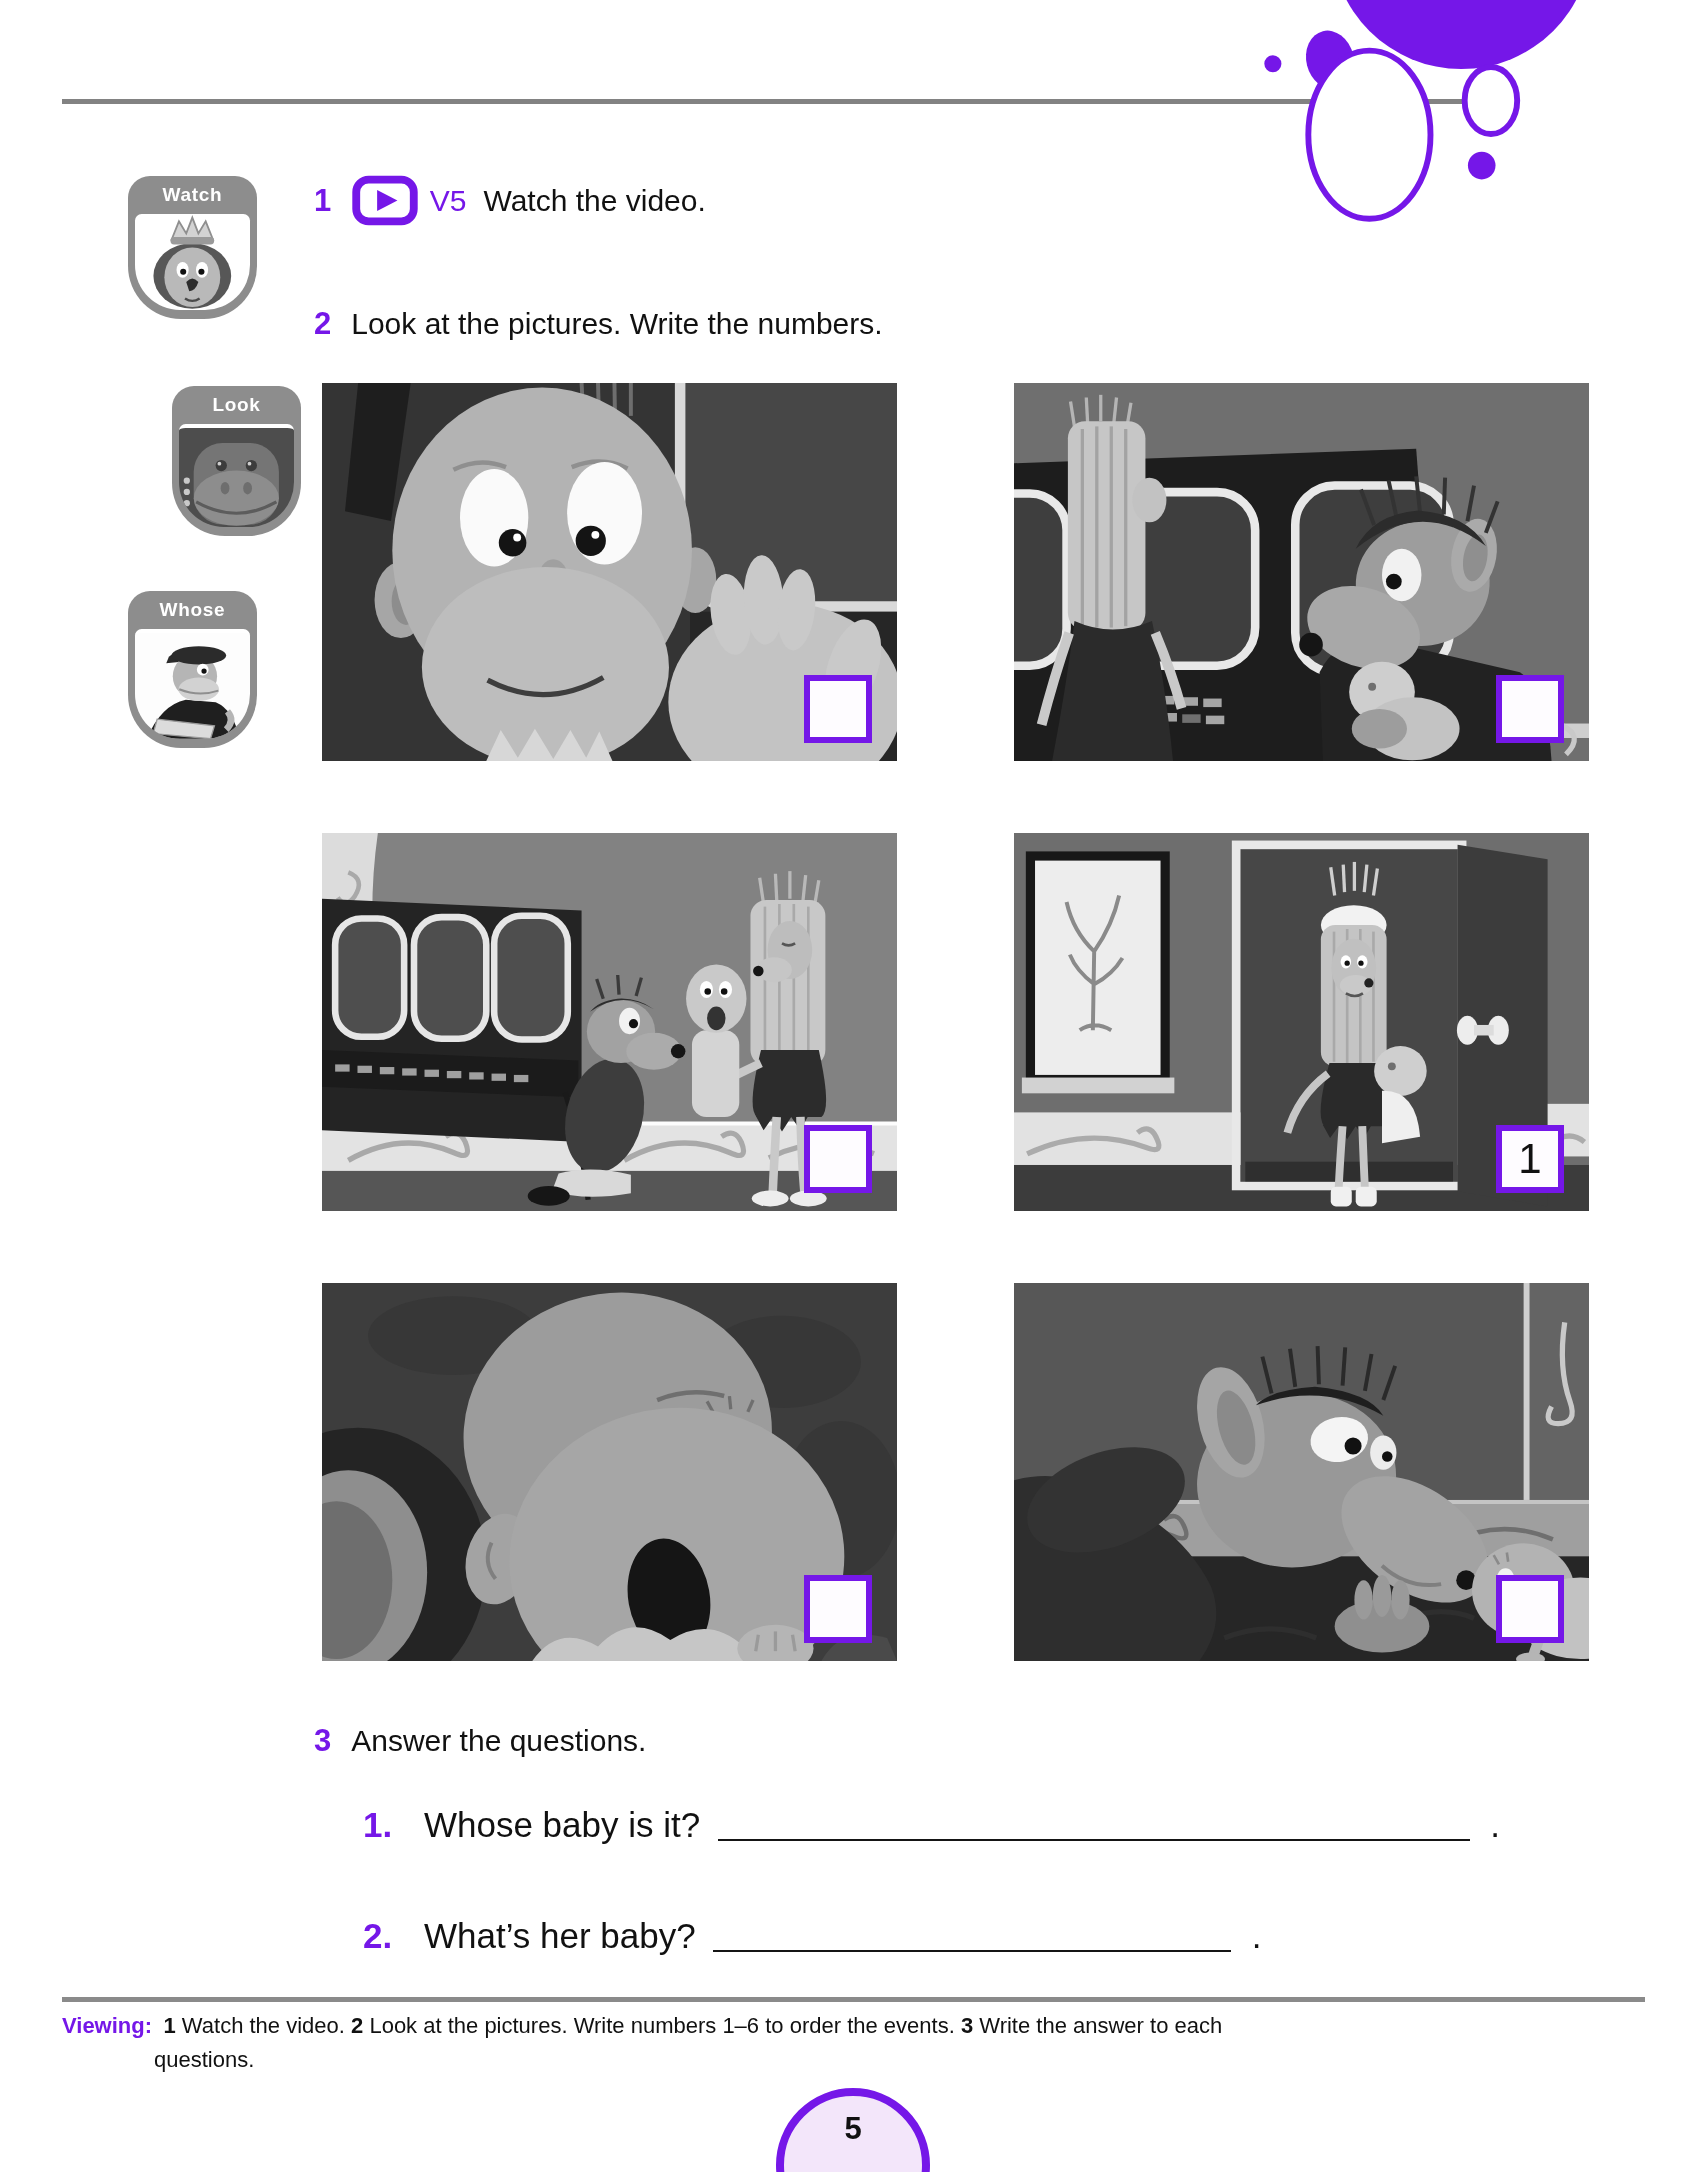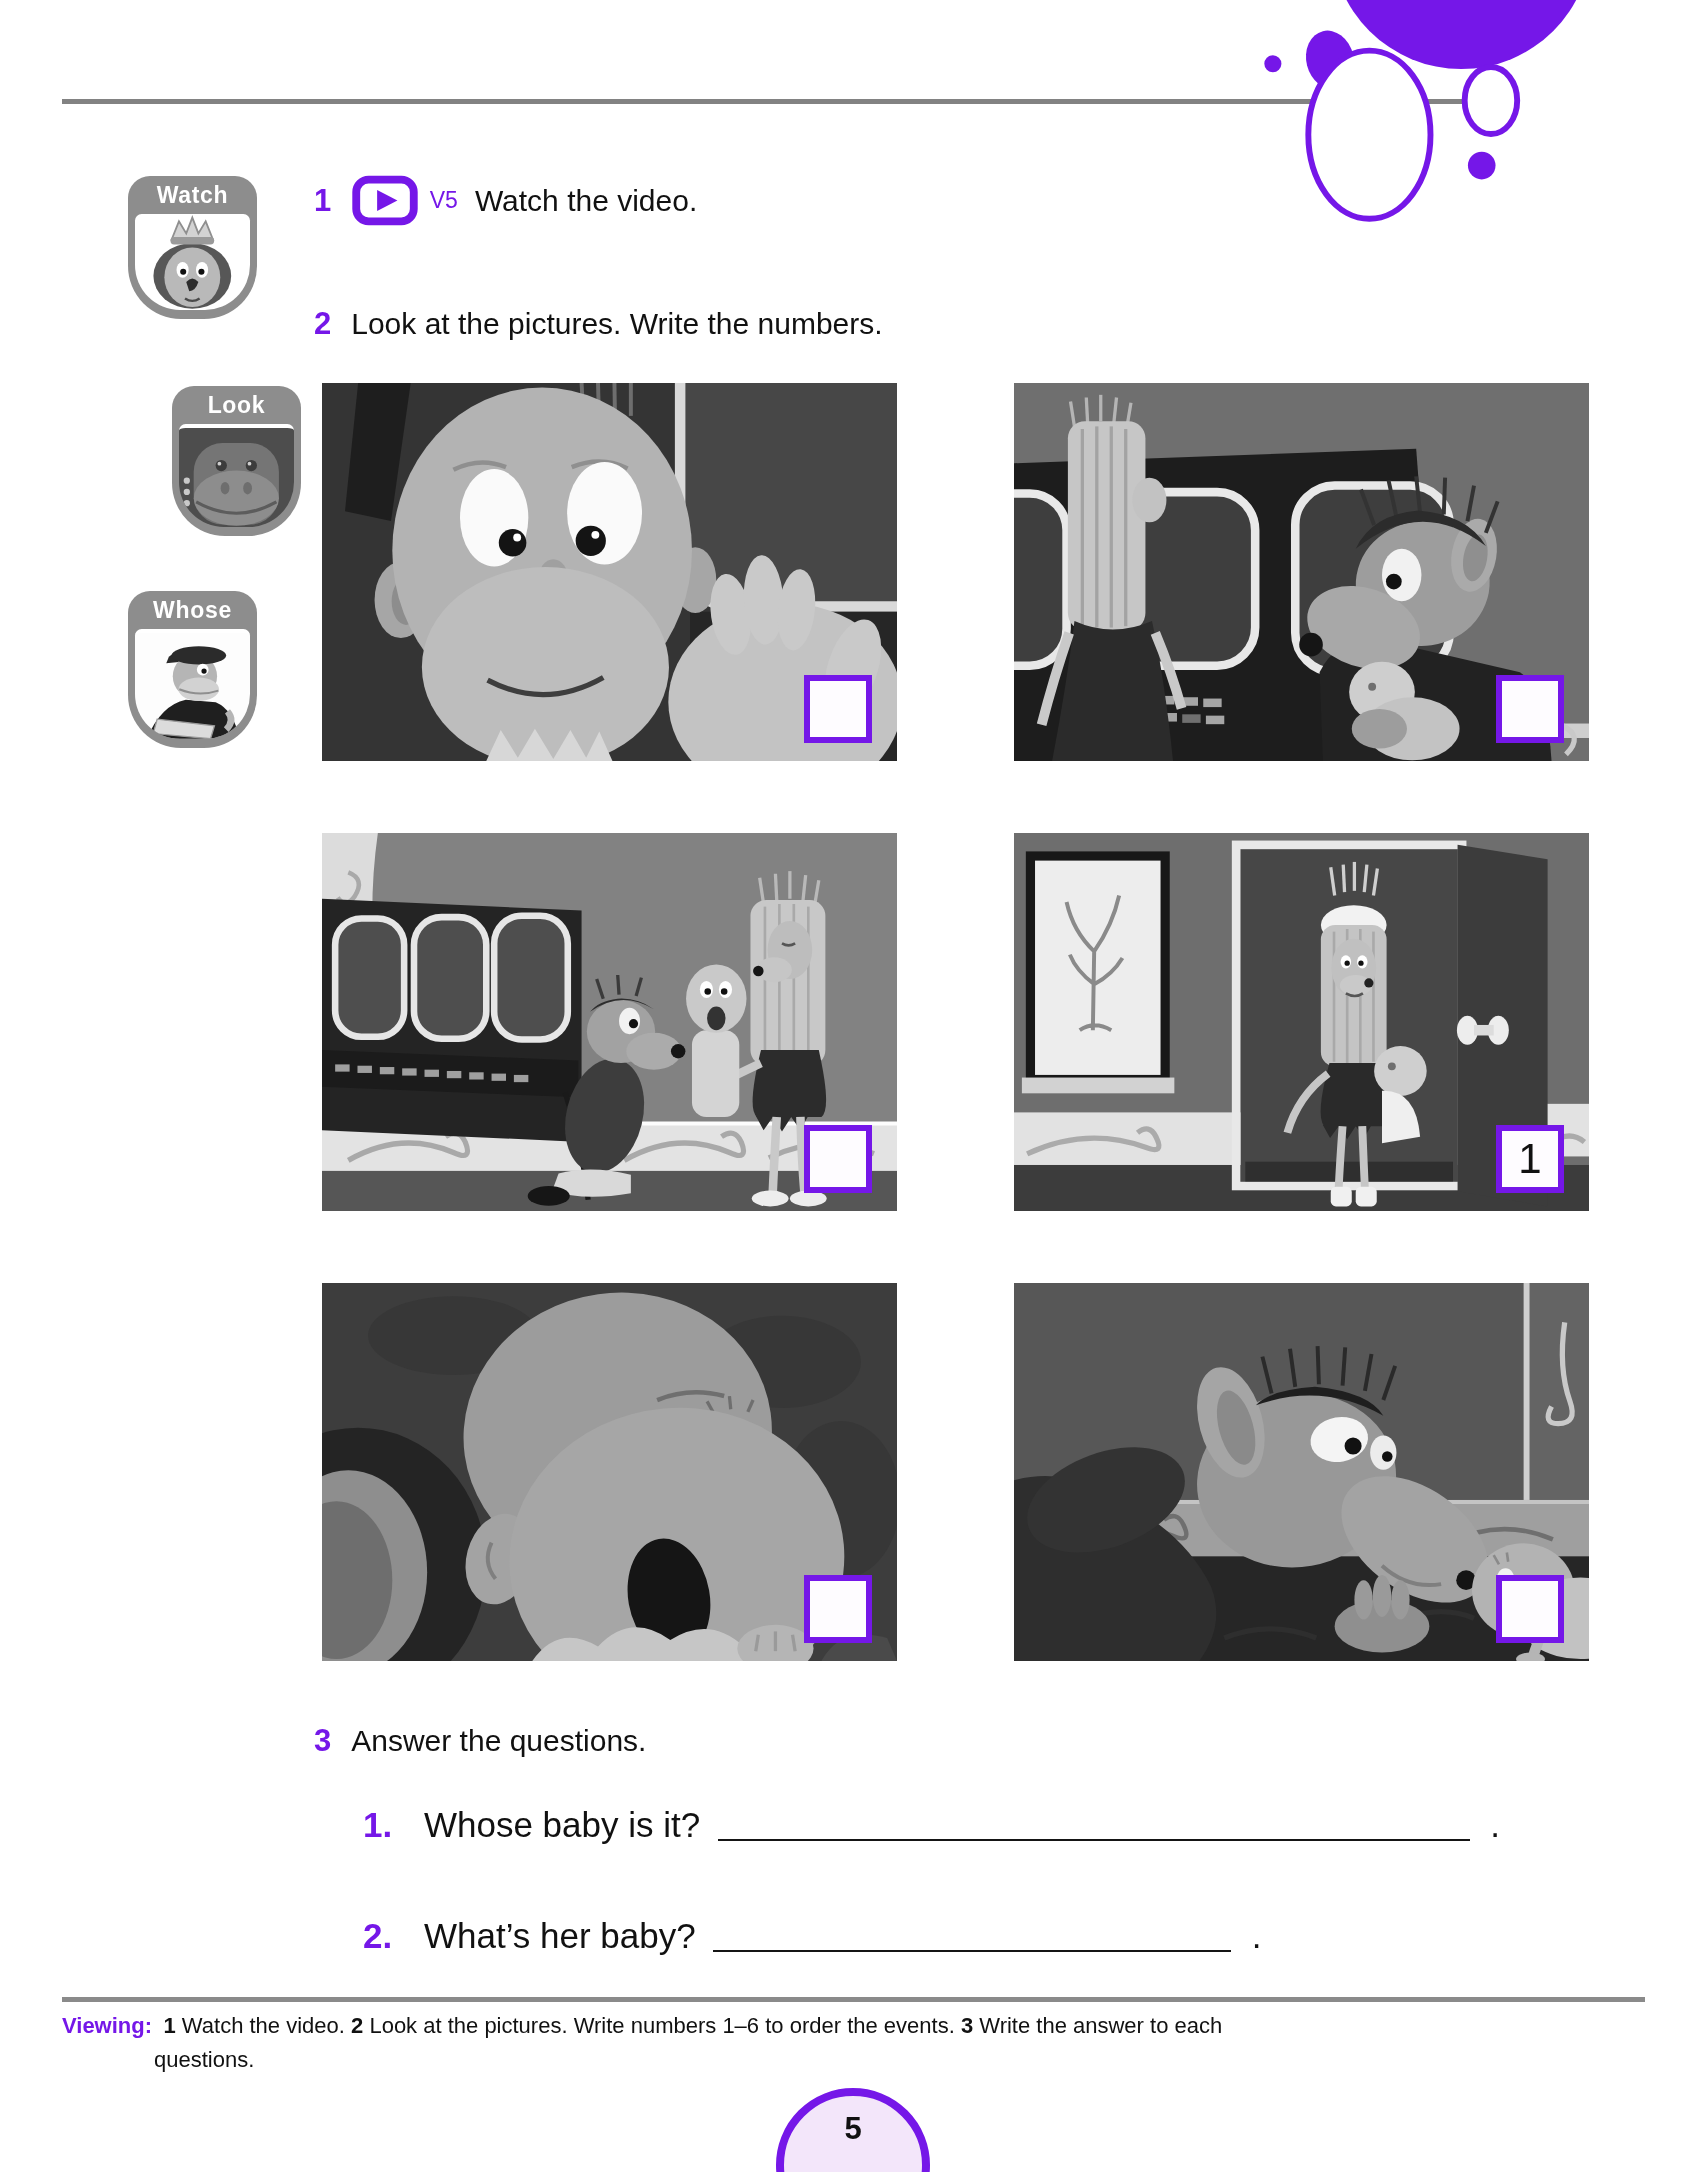--- a/index.html
+++ b/index.html
@@ -13,32 +13,32 @@
 
   
   .deco{position:absolute;left:0;top:0;width:1707px;height:276px;z-index:2;pointer-events:none;}
   .fill-accent{fill:var(--accent);}
   .stroke-accent{stroke:var(--accent);fill:#ffffff;}
 
   
   .badge{position:absolute;left:128px;width:129px;background:#8d8d8d;
          border-radius:22px 22px 53px 53px;z-index:3;}
   .badge-label{height:38px;line-height:38px;text-align:center;color:#fff;font-weight:700;
-               font-size:23px;letter-spacing:0.7px;}
+               font-size:19px;letter-spacing:0.7px;}
   .badge-photo{margin:0 7.2px 8.5px;border-radius:6.6px 6.6px 45px 45px;overflow:hidden;background:#fff;}
   .badge-look .badge-photo{background:#4d4d4d;border-top:4px solid #fff;}
   .badge-write .badge-photo{background:#fdfdfd;border-top:4px solid #fff;}
   .badge-photo svg{width:100%;height:100%;display:block;}
 
   
   .row{position:absolute;left:314px;display:flex;align-items:center;white-space:nowrap;}
   .exnum{color:var(--accent);font-weight:700;font-size:31px;margin-right:20px;}
   .extext{font-size:30px;color:#111;}
   .play{width:68px;height:53px;margin-right:10.5px;color:var(--accent);}
-  .vref{color:var(--accent);font-size:23px;font-weight:500;margin-right:17px;}
+  .vref{color:var(--accent);font-size:30px;font-weight:500;margin-right:17px;}
 
   
   .photo{position:absolute;width:575px;height:378px;margin:0;background:#404040;z-index:3;}
   .photo svg{position:absolute;left:0;top:0;width:100%;height:100%;}
   .ansbox{position:absolute;right:25px;bottom:18.4px;width:56px;height:56px;background:#fefcff;
           border:6.6px solid var(--accent);display:flex;align-items:center;justify-content:center;}
   .ansbox span{font-size:42px;font-weight:400;color:#111;line-height:1;}
 
   
   .qrow{position:absolute;left:363px;font-size:35px;white-space:nowrap;color:#111;}

